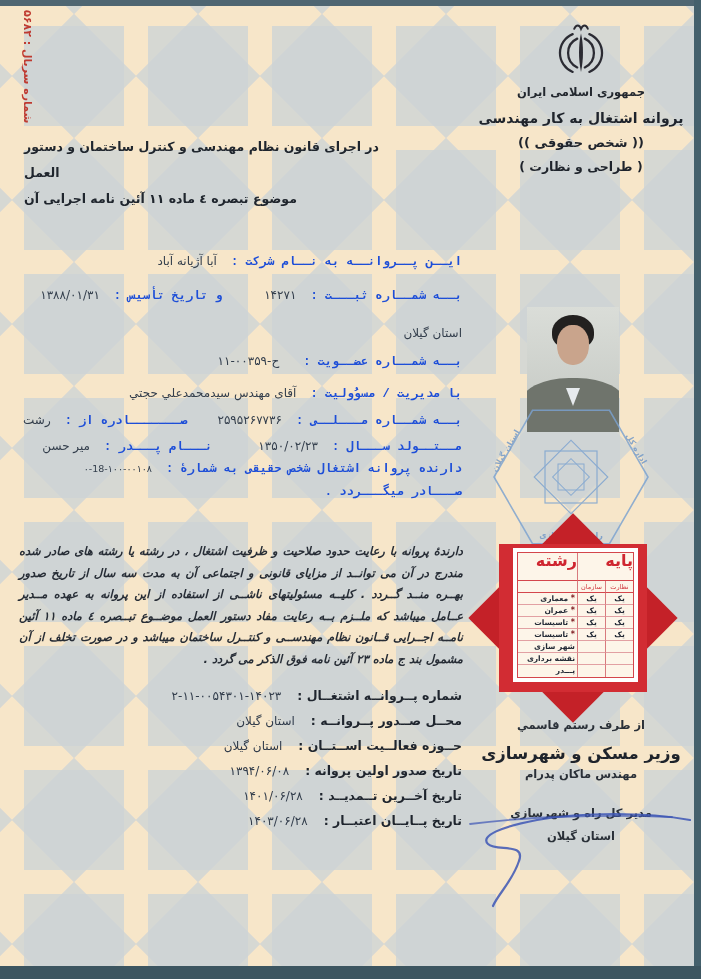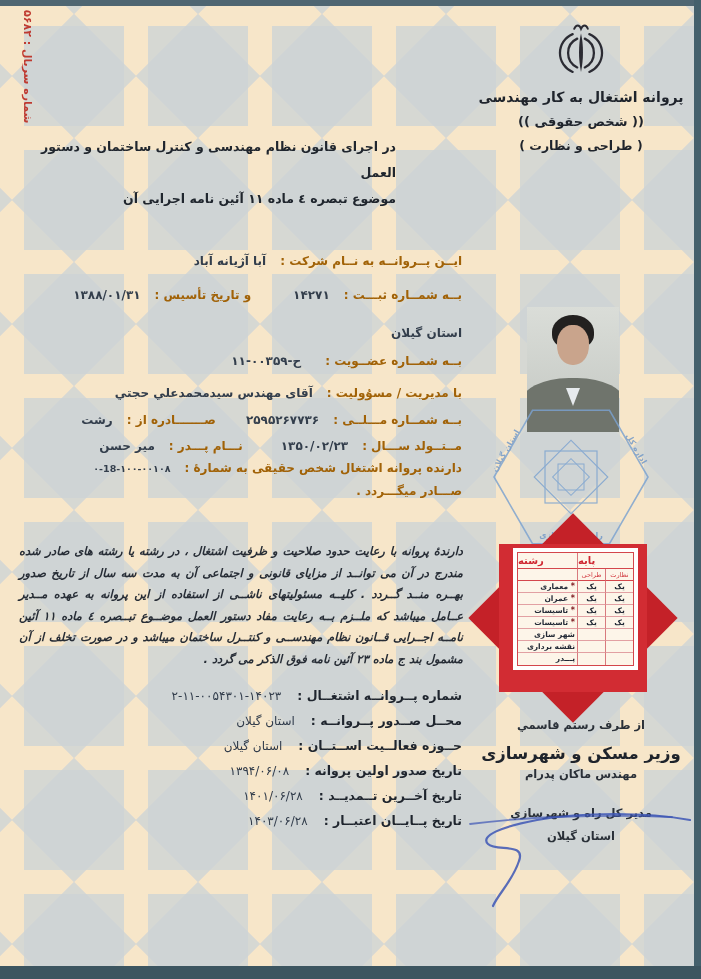--- a/index.html
+++ b/index.html
@@ -17,28 +17,28 @@
           white-space:nowrap;letter-spacing:1px;}
 
   .hdr{position:absolute;left:468px;top:22px;width:226px;text-align:center;direction:rtl;}
   .emblem{display:block;margin:0 auto;}
   .hdr-country{margin-top:7px;font-size:11.5px;font-weight:bold;color:#23282f;}
   .hdr-ministry{margin-top:17px;font-size:16px;font-weight:bold;color:#1f242c;}
   .hdr-license{margin-top:11px;font-size:14px;font-weight:bold;color:#1f242c;}
   .hdr-person{margin-top:9px;font-size:13px;font-weight:bold;color:#1f242c;}
   .hdr-scope{margin-top:9px;font-size:12.5px;font-weight:bold;color:#1f242c;}
 
-  .law{position:absolute;left:24px;top:134px;width:372px;text-align:right;direction:rtl;
+  .law{position:absolute;left:24px;top:134px;width:372px;text-align:left;direction:rtl;
        font-size:12.5px;font-weight:bold;line-height:26px;color:#20262e;}
 
   .fields{position:absolute;left:20px;top:0;width:442px;height:520px;}
   .crow{position:absolute;right:0;display:flex;direction:rtl;align-items:baseline;
         gap:14px;white-space:nowrap;}
-  .lbl{font-size:12px;font-weight:bold;color:#a16207;}
-  .val{font-size:12px;font-weight:700;color:#333e4c;}
+  .lbl{font-size:12px;font-weight:bold;color:#1d4ed8;font-family:Liberation Mono, monospace;}
+  .val{font-size:12px;font-weight:400;color:#333e4c;}
   .num{direction:ltr;unicode-bidi:isolate;}
   .small-num{font-size:9.5px;}
 
   .para{position:absolute;left:19px;top:541px;width:444px;direction:rtl;text-align:justify;
         font-size:11.5px;font-weight:600;line-height:21.5px;color:#272d36;font-style:italic;}
 
   .details{position:absolute;left:20px;top:688px;width:442px;direction:rtl;}
   .drow{display:flex;direction:rtl;align-items:baseline;height:25px;gap:16px;white-space:nowrap;}
   .dlbl{font-size:12.5px;font-weight:bold;color:#1f252e;}
   .dval{font-size:12px;font-weight:500;color:#303b4a;}
@@ -54,22 +54,22 @@
   .shirt{position:absolute;left:39px;bottom:26px;width:14px;height:18px;background:#e6eaed;
          clip-path:polygon(0 0,100% 0,50% 100%);}
 
   .stamp{position:absolute;left:478px;top:392px;z-index:12;opacity:.82;}
 
   .starbox{position:absolute;left:468px;top:513px;width:210px;height:210px;z-index:12;}
   .gt{position:absolute;left:49px;top:39px;width:115px;background:#fdf5e9;
       border:1px solid #d4464c;box-shadow:0 0 0 4px #ffffff;
       display:grid;grid-template-columns:59px 28px 28px;direction:ltr;}
   .gt div{box-sizing:border-box;overflow:hidden;}
-  .gh{height:16px;line-height:16px;color:#cf2630;font-weight:bold;font-size:10px;
-      text-align:left;border-bottom:1px solid #d4464c;}
+  .gh{height:28px;line-height:16px;color:#cf2630;font-weight:bold;font-size:16px;
+      text-align:right;border-bottom:1px solid #d4464c;}
   .gs{height:12px;line-height:12px;color:#d23a41;font-size:6.5px;text-align:center;
       border-bottom:1px solid #d4464c;}
   .gc{height:12px;line-height:12px;font-size:7.5px;font-weight:bold;color:#232a36;
       border-bottom:1px solid #e2a0a3;}
   .gname{direction:rtl;text-align:right;padding-left:2px;padding-right:2px;}
   .star-mark{color:#7e1a20;font-size:8px;}
   .bl{border-left:1px solid #d87a7e;}
   .gcenter{text-align:center;}
 
   .sig-block{position:absolute;left:468px;top:718px;width:226px;text-align:center;direction:rtl;}
@@ -109,20 +109,21 @@
       <svg class="emblem" width="46" height="56" viewBox="0 0 60 74">
         <g stroke="#2b2b33" fill="none" stroke-linecap="round">
           <path d="M21 9 c2.5,-6 7,-6 9,0 c2.5,-6 7,-6 9,0" stroke-width="2.6"></path>
           <path d="M30 15 C26.5 31 26.5 49 30 66 C33.5 49 33.5 31 30 15 Z" fill="#2b2b33" stroke="none"></path>
           <path d="M25 22 A 21 21 0 0 0 25 60" stroke-width="3"></path>
           <path d="M19 16 A 27 27 0 0 0 19 66" stroke-width="3"></path>
           <path d="M35 22 A 21 21 0 0 1 35 60" stroke-width="3"></path>
           <path d="M41 16 A 27 27 0 0 1 41 66" stroke-width="3"></path>
         </g>
       </svg>
+      <div class="hdr-country">جمهوری اسلامی ایران</div>
       <div class="hdr-license">پروانه اشتغال به کار مهندسی</div>
       <div class="hdr-person">(( شخص حقوقی ))</div>
       <div class="hdr-scope">( طراحی و نظارت )</div>
     </div>
 
     <div class="law">
       <div>در اجرای قانون نظام مهندسی و کنترل ساختمان و دستور العمل</div>
       <div>موضوع تبصره ٤ ماده ١١ آئین نامه اجرایی آن</div>
     </div>
 
@@ -150,21 +151,21 @@
       </div>
       <div class="crow" style="top:413px">
         <span class="lbl">بــه شمــاره مـــلــی :</span>
         <span class="val num">۲۵۹۵۲۶۷۷۳۶</span>
         <span class="lbl" style="margin-right:16px">صـــــــادره از :</span>
         <span class="val">رشت</span>
       </div>
       <div class="crow" style="top:439px">
         <span class="lbl">مــتــولد ســـال :</span>
         <span class="val num">۱۳۵۰/۰۲/۲۳</span>
-        <span class="lbl" style="margin-right:24px">نـــام پـــدر :</span>
+        <span class="lbl" style="margin-right:32px">نـــام پـــدر :</span>
         <span class="val">میر حسن</span>
       </div>
       <div class="crow" style="top:461px">
         <span class="lbl">دارنده پروانه اشتغال شخص حقیقی به شمارهٔ :</span>
         <span class="val num small-num">۰-18-۱۰۰-۰۰۱۰۸</span>
       </div>
       <div class="crow" style="top:484px">
         <span class="lbl">صـــادر میگـــردد .</span>
       </div>
     </div>
@@ -229,21 +230,21 @@
         <g transform="translate(105,105)">
           <rect x="-74" y="-74" width="148" height="148" transform="rotate(45)" fill="#c42128"></rect>
           <rect x="-74" y="-74" width="148" height="148" fill="#d22c33"></rect>
         </g>
       </svg>
       <div class="gt">
         <div class="gh">رشته</div>
         <div class="gh bl" style="grid-column:2 / span 2">پایه</div>
 
         <div class="gs"></div>
-        <div class="gs bl">طراحی</div>
+        <div class="gs bl">سازمان</div>
         <div class="gs bl">نظارت</div>
 
         <div class="gc gname"><span class="star-mark">*</span> <span>معماری</span></div>
         <div class="gc gcenter bl">یک</div>
         <div class="gc gcenter bl">یک</div>
 
         <div class="gc gname"><span class="star-mark">*</span> <span>عمران</span></div>
         <div class="gc gcenter bl">یک</div>
         <div class="gc gcenter bl">یک</div>
 

